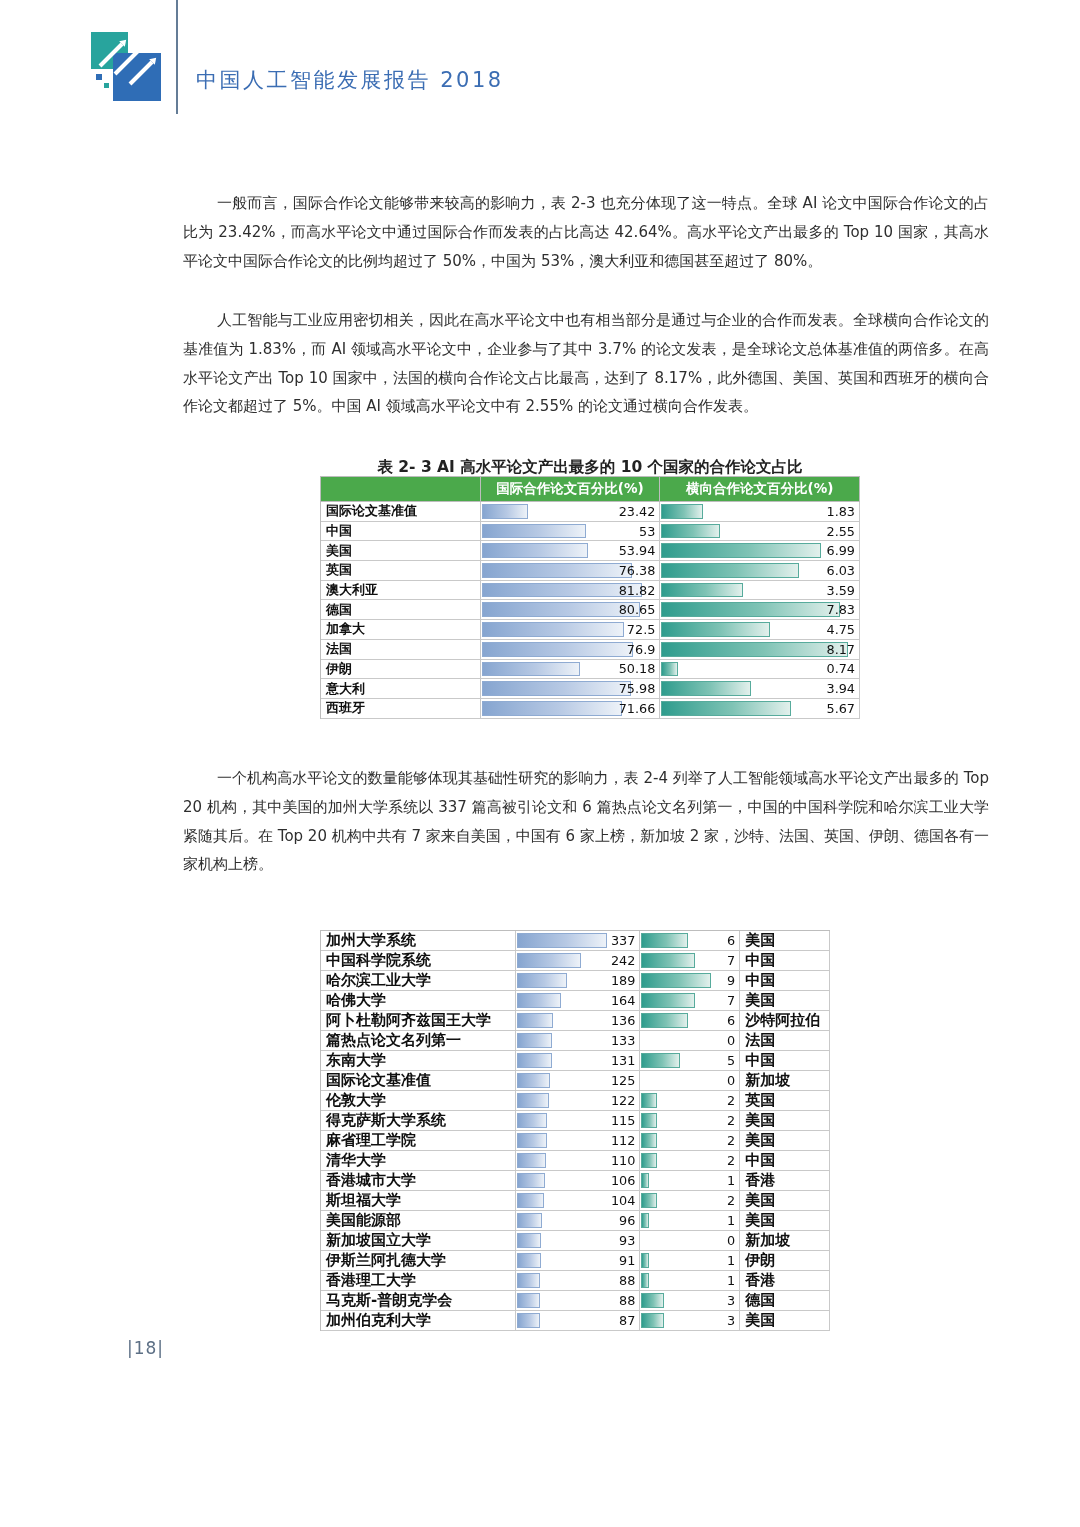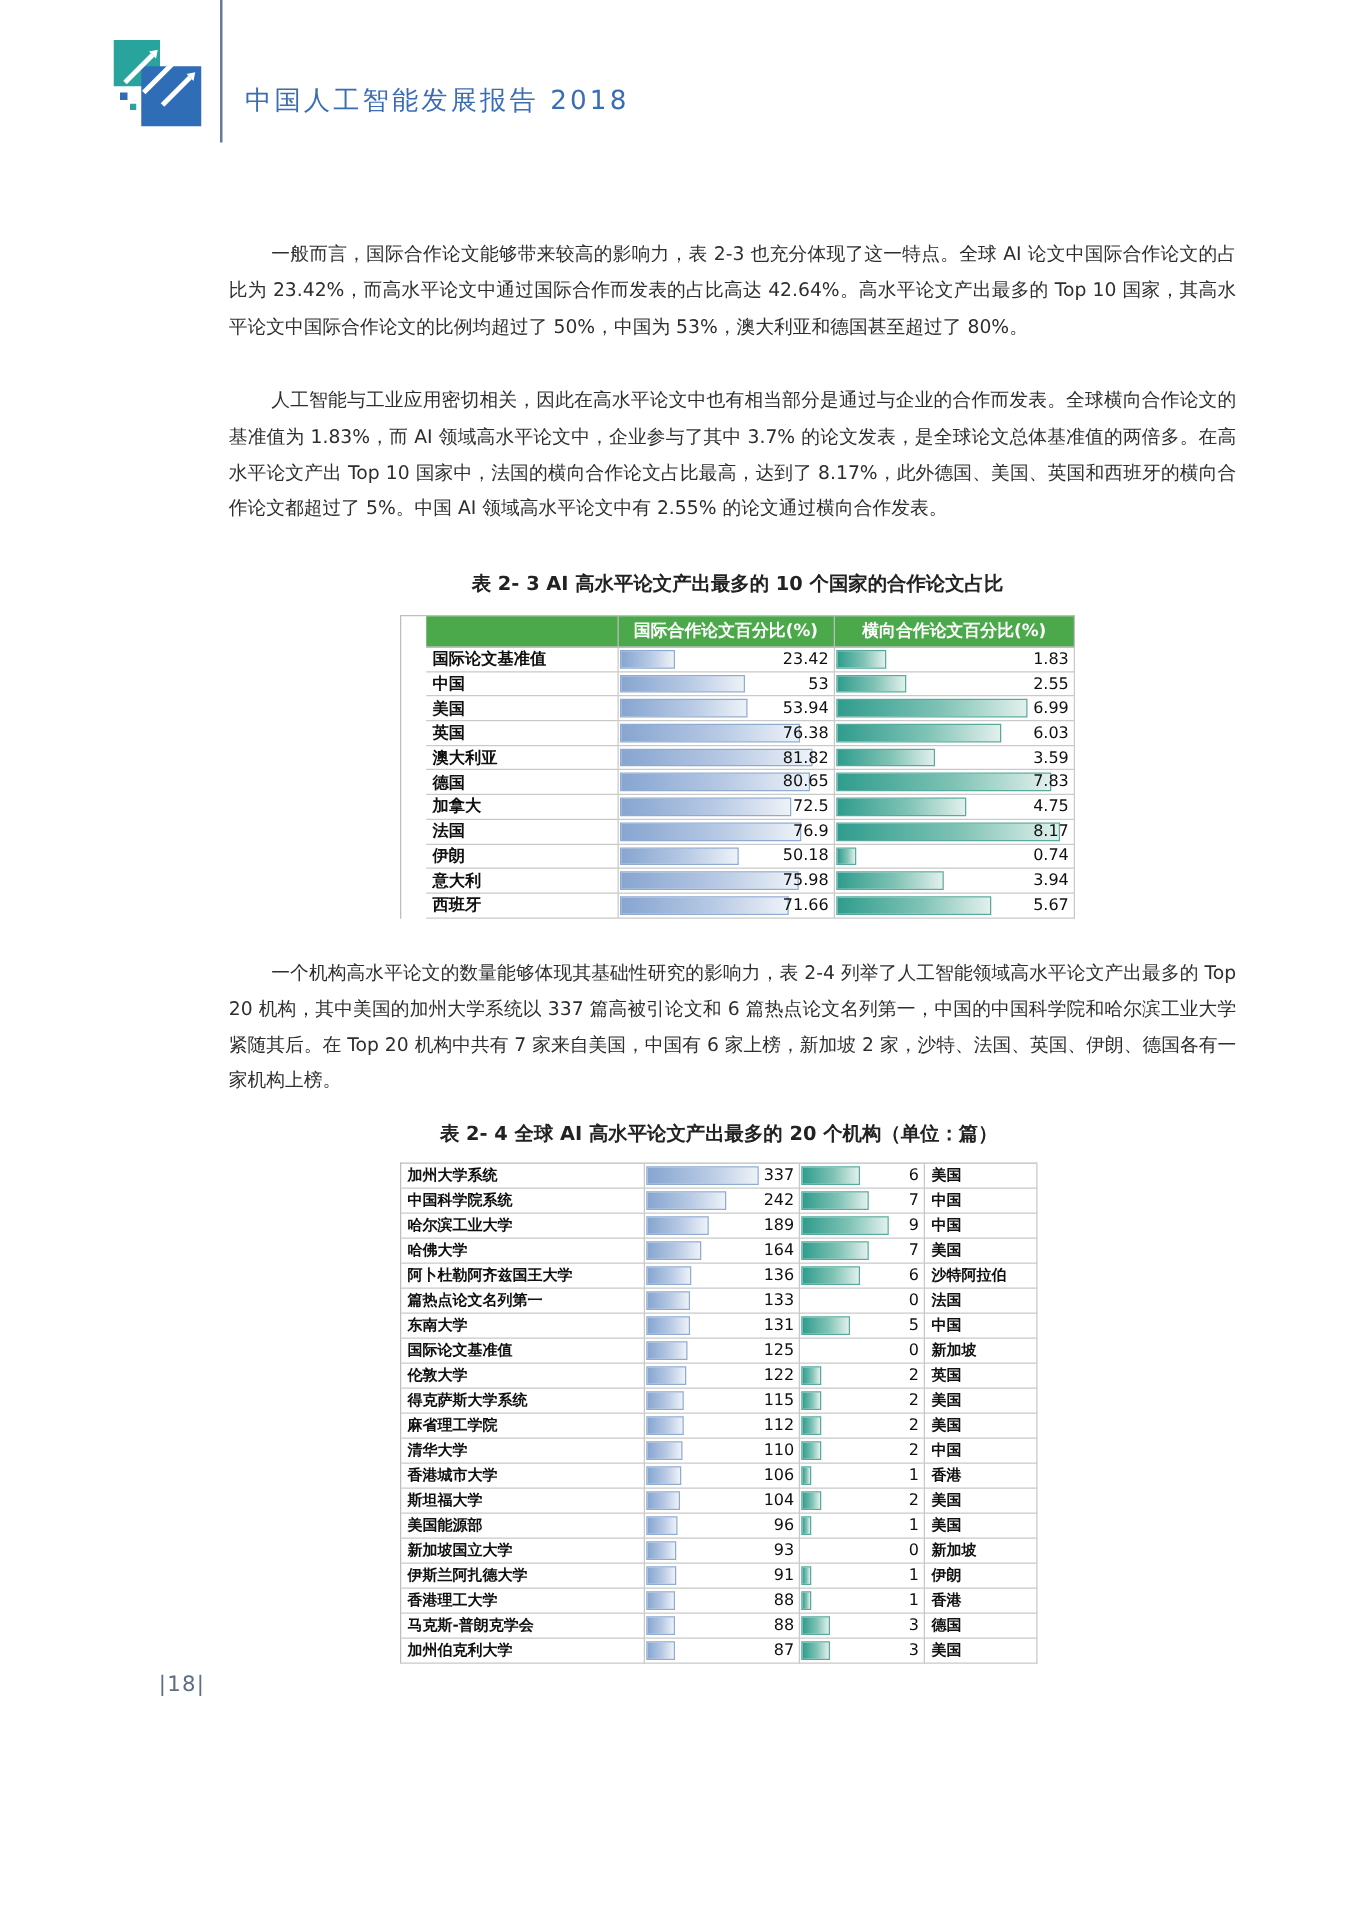--- a/index.html
+++ b/index.html
@@ -25,37 +25,37 @@
   #p2 { top:306px; }
   #p3 { top:764px; }
 
   
   .tbl-caption { position:absolute; text-align:center; font-weight:bold; font-size:15.5px; color:#222; }
   #cap23 { left:320px; width:540px; top:457px; }
   #cap24 { left:320px; width:510px; top:897px; }
 
   
   .dtable { position:absolute; border-left:1px solid #bdbdbd; border-top:1px solid #bdbdbd; background:#fff; }
-  #table23 { left:320px; top:492px; width:540px;padding-left:20px; }
+  #table23 { left:320px; top:476px; width:540px; }
   #table24 { left:320px; top:930px; width:510px; }
 
   .t-head { display:flex; background:#4ba94b; color:#ffffff; font-weight:bold; }
   #table23 .t-head { height:25px; font-size:13.5px; }
   #table24 .t-head { height:26px; font-size:14px; }
   .hc { display:flex; align-items:center; justify-content:center;
         border-right:1px solid #bdbdbd; border-bottom:1px solid #bdbdbd; overflow:hidden; white-space:nowrap; }
 
   .t-row { display:flex; }
   #table23 .t-row { height:19.7px; }
   #table24 .t-row { height:20px; }
 
   .cell { position:relative; border-right:1px solid #c9c9c9; border-bottom:1px solid #c9c9c9; overflow:hidden; }
   .c-name { display:flex; align-items:center; padding-left:5px; font-weight:bold; color:#101010; white-space:nowrap; }
   #table23 .c-name { font-size:13px; }
-  #table24 .c-name { font-size:12px;text-align:center; }
+  #table24 .c-name { font-size:15px;text-align:center; }
 
   #table23 .col-name  { width:160px; }
   #table23 .col-intl  { width:180px; }
   #table23 .col-horiz { width:200px; }
   #table24 .col-org     { width:195px; }
   #table24 .col-cited   { width:125px; }
   #table24 .col-hot     { width:100px; }
   #table24 .col-country { width:90px; }
 
   .dbar { position:absolute; left:1px; top:2px; bottom:2px; }
@@ -229,21 +229,20 @@
           <div class="cell col-horiz">
             <div class="dbar bar-teal" style="width: 65.2%;"></div>
             <div class="dnum">5.67</div>
           </div>
         </div>
       </div>
   </div>
 
   <p class="para" id="p3">一个机构高水平论文的数量能够体现其基础性研究的影响力，表 2-4 列举了人工智能领域高水平论文产出最多的 Top 20 机构，其中美国的加州大学系统以 337 篇高被引论文和 6 篇热点论文名列第一，中国的中国科学院和哈尔滨工业大学紧随其后。在 Top 20 机构中共有 7 家来自美国，中国有 6 家上榜，新加坡 2 家，沙特、法国、英国、伊朗、德国各有一家机构上榜。</p>
 
-  <div class="tbl-caption" id="cap24">表 2- 4  全球 AI 高水平论文产出最多的 20 个机构（单位：篇）</div>
   <div class="dtable" id="table24">
     <div>
         <div class="t-row">
           <div class="cell c-name col-org">加州大学系统</div>
           <div class="cell col-cited">
             <div class="dbar bar-blue" style="width: 73%;"></div>
             <div class="dnum">337</div>
           </div>
           <div class="cell col-hot">
             <div class="dbar bar-teal" style="width: 46.7%;"></div>

